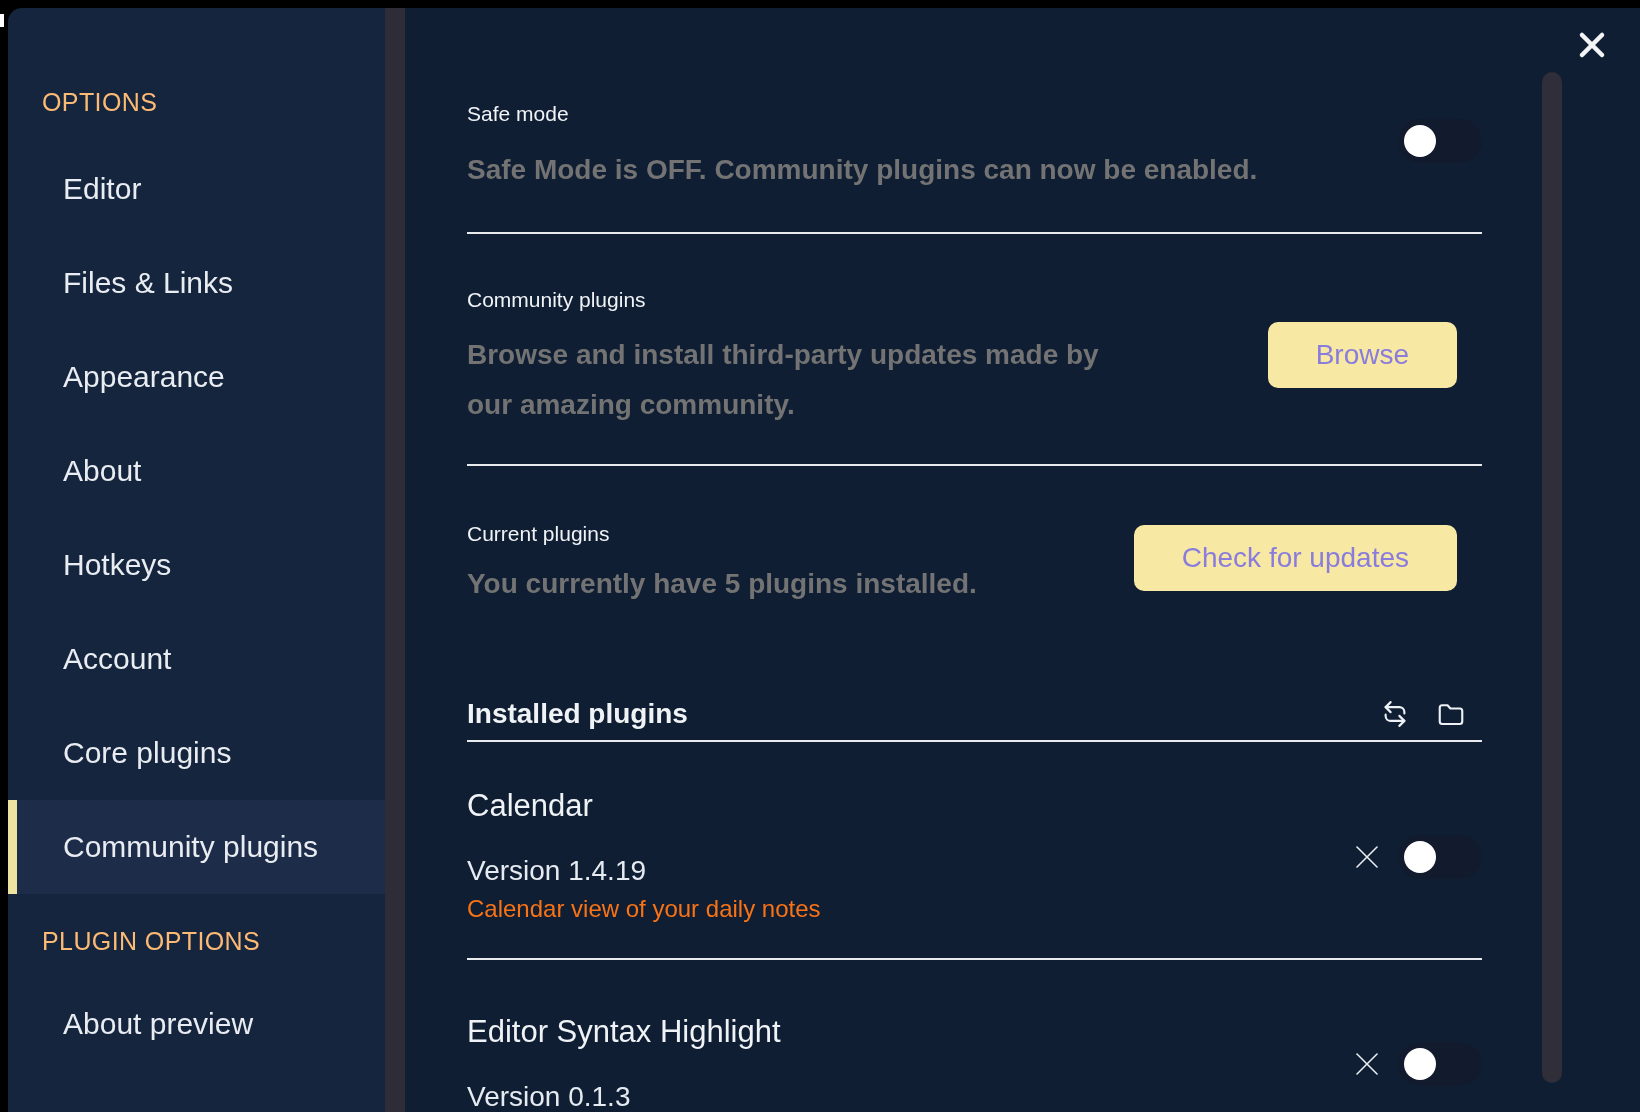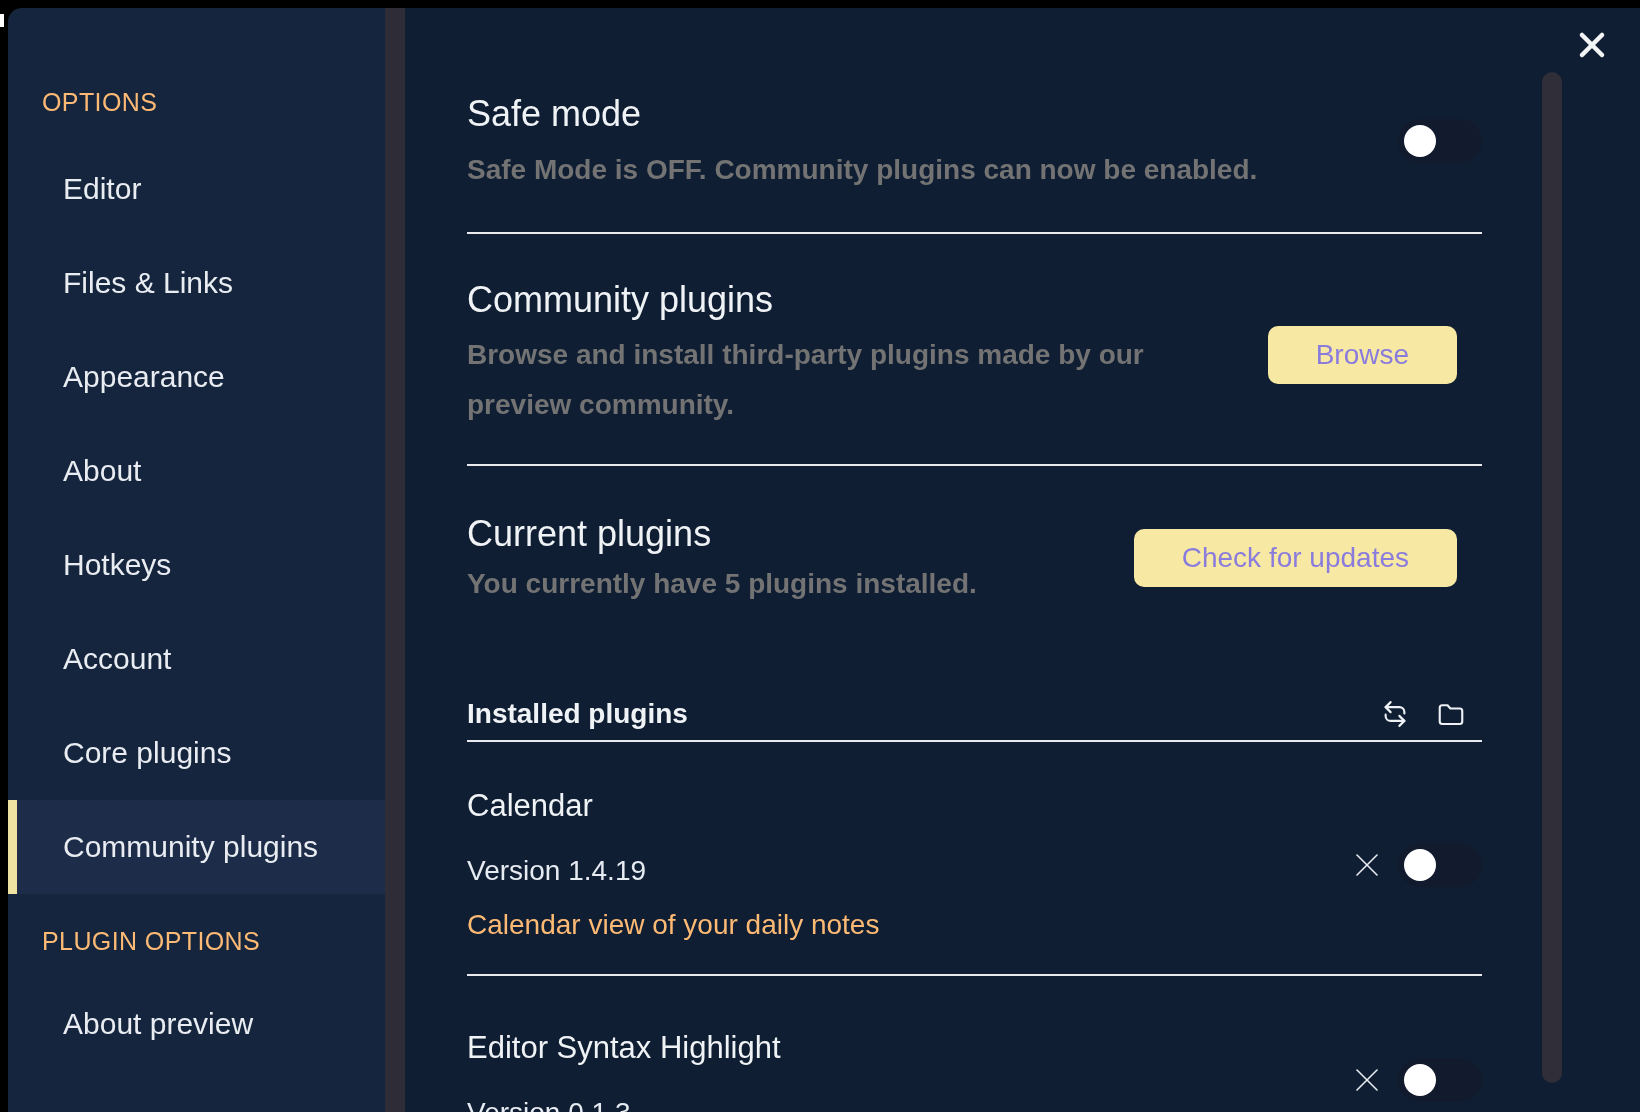--- a/index.html
+++ b/index.html
@@ -56,40 +56,40 @@
   
   .main {
     flex: 1;
     background: #0f1e33;
     padding: 0 158px 0 62px;
     position: relative;
     overflow: hidden;
   }
   .setting-row { display: flex; align-items: center; justify-content: space-between; }
   .setting-info { flex: 1; min-width: 0; }
-  .setting-title { font-size: 36px; line-height: 40px; color: #f0f3f6; }
+  .setting-title { font-size: 21px; line-height: 40px; color: #f0f3f6; }
   .setting-desc  { font-size: 28px; line-height: 36px; color: #737373; font-weight: bold; }
   .sec-safe { margin-top: 86px; }
   .sec-safe .setting-desc { margin-top: 18px; }
   .divider { height: 2px; background: #e8eaee; }
   .div-1 { margin-top: 44px; }
   .sec-community { margin-top: 46px; }
   .sec-community .setting-desc { margin-top: 10px; line-height: 50px; max-width: 680px; }
   .div-2 { margin-top: 34px; }
   .sec-current { margin-top: 48px; }
   .sec-current .setting-desc { margin-top: 12px; }
   
   .pill-button {
     background: #f7e9a3;
     color: #8a7cdd;
     font-size: 28px;
     font-family: inherit;
     border: none;
     border-radius: 10px;
-    height: 58px;
+    height: 66px;
     padding: 0 48px;
     margin-right: 25px;
     white-space: nowrap;
     cursor: pointer;
     flex: 0 0 auto;
   }
   
   .toggle {
     position: relative;
     width: 84px; height: 44px;
@@ -111,21 +111,21 @@
   .installed-title { font-size: 28px; font-weight: 700; color: #f0f3f6; line-height: 40px; }
   .header-icons { display: flex; align-items: center; gap: 26px; margin-right: 16px; }
   .icon-btn { width: 30px; height: 30px; cursor: pointer; display: block; }
   .div-3 { margin-top: 6px; }
   
   .plugin-row { display: flex; align-items: center; justify-content: flex-start; }
   .plugin-1 { margin-top: 44px; }
   .plugin-2 { margin-top: 52px; }
   .plugin-name { font-size: 31px; line-height: 40px; color: #f0f3f6; }
   .plugin-version { font-size: 28px; line-height: 38px; color: #e6ebf1; margin-top: 26px; }
-  .plugin-desc { font-size: 28px; line-height: 38px; color: #fdba74; margin-top: 16px; }
+  .plugin-desc { font-size: 24px; line-height: 38px; color: #f97316; }
   .plugin-controls { display: flex; align-items: center; flex: 0 0 auto; }
   .uninstall-x { width: 30px; height: 30px; margin-right: 16px; cursor: pointer; display: block; }
   .div-4 { margin-top: 30px; }
   
   .scrollbar-thumb {
     position: absolute; left: 1542px; top: 72px;
     width: 20px; height: 1011px;
     border-radius: 10px;
     background: #2f2e39;
     cursor: pointer;
@@ -190,21 +190,21 @@
       </div>
       <div class="toggle">
         <div class="knob"></div>
       </div>
     </div>
     <div class="divider div-1"></div>
 
     <div class="setting-row sec-community">
       <div class="setting-info">
         <div class="setting-title">Community plugins</div>
-        <div class="setting-desc">Browse and install third-party plugins made by our preview community.</div>
+        <div class="setting-desc">Browse and install third-party updates made by our amazing community.</div>
       </div>
       <button class="pill-button">Browse</button>
     </div>
     <div class="divider div-2"></div>
 
     <div class="setting-row sec-current">
       <div class="setting-info">
         <div class="setting-title">Current plugins</div>
         <div class="setting-desc">You currently have 5 plugins installed.</div>
       </div>

